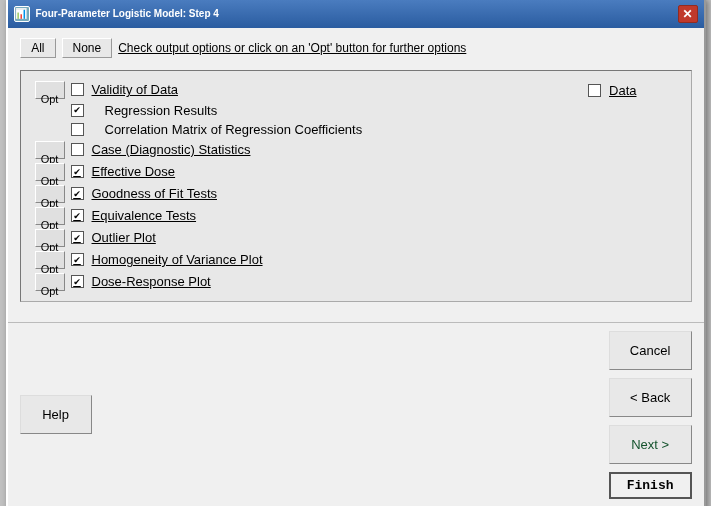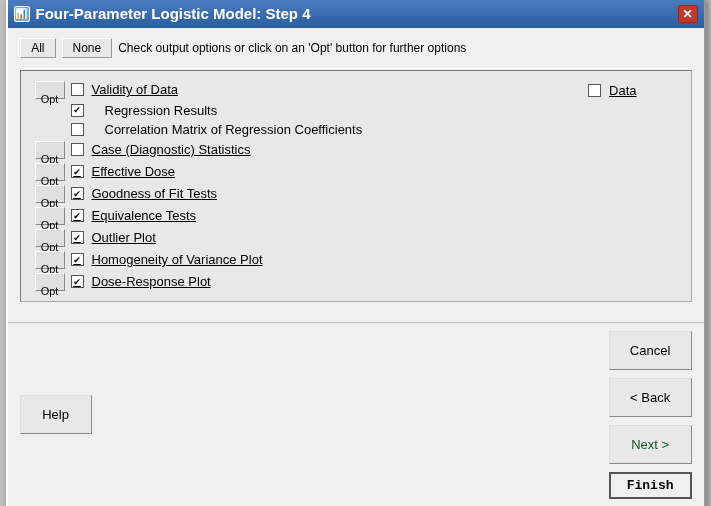--- a/index.html
+++ b/index.html
@@ -42,21 +42,21 @@
       background: #7ab;
       border: 1px solid #fff;
       border-radius: 2px;
       display: flex;
       align-items: center;
       justify-content: center;
       font-size: 10px;
       color: white;
     }
     .title-text {
-      font-size: 15px;
+      font-size: 10px;
       font-weight: bold;
     }
     .close-btn {
       background: #c0392b;
       border: 1px solid #922b21;
       color: white;
       width: 20px;
       height: 18px;
       cursor: pointer;
       font-size: 12px;
@@ -83,20 +83,21 @@
       padding: 2px 10px;
       font-size: 12px;
       cursor: pointer;
       min-width: 36px;
       text-align: right;
     }
     .instruction-text {
       font-size: 12px;
       color: #000;
       flex: 1;
+      text-decoration: underline;
     }
     .options-area {
       background: #e8e8e8;
       border: 1px solid #aaa;
       border-top: 1px solid #777;
       border-left: 1px solid #777;
       padding: 10px 14px;
       margin-bottom: 12px;
     }
     .option-row {

